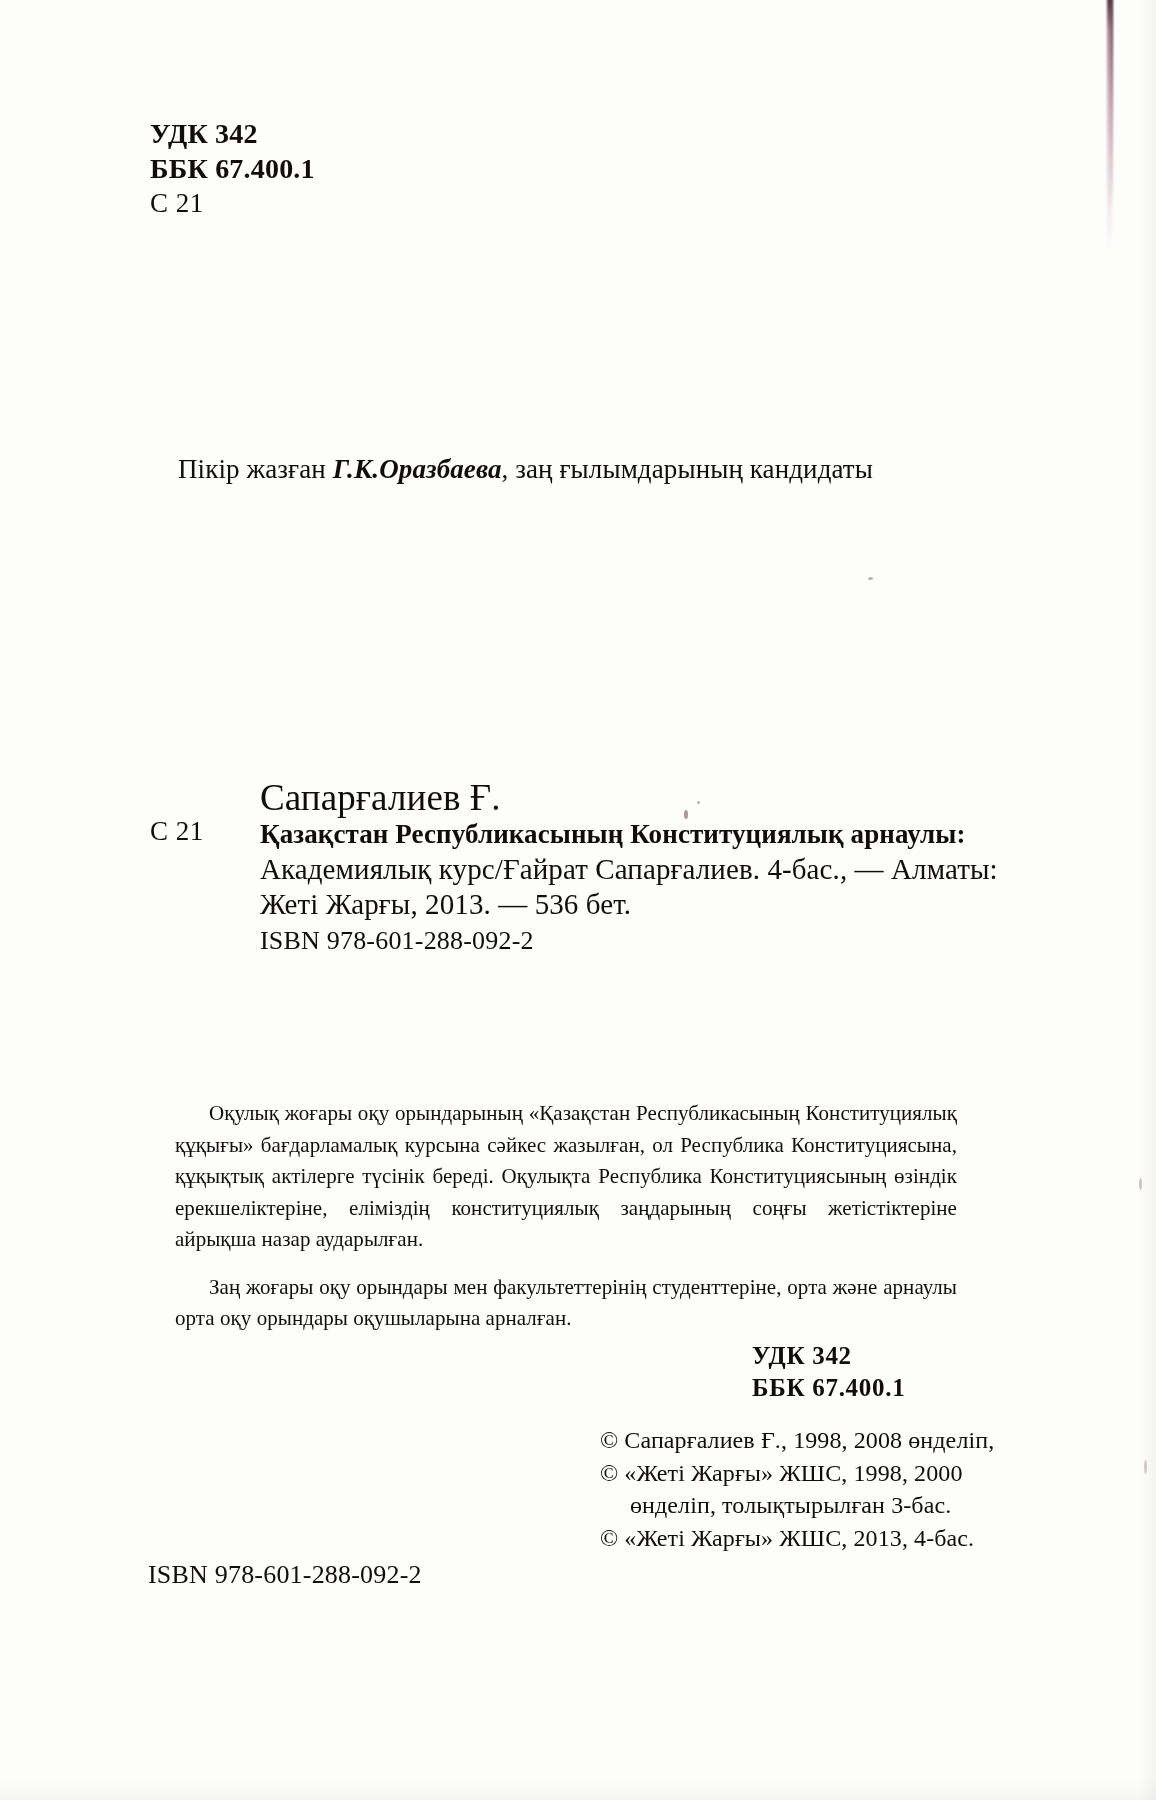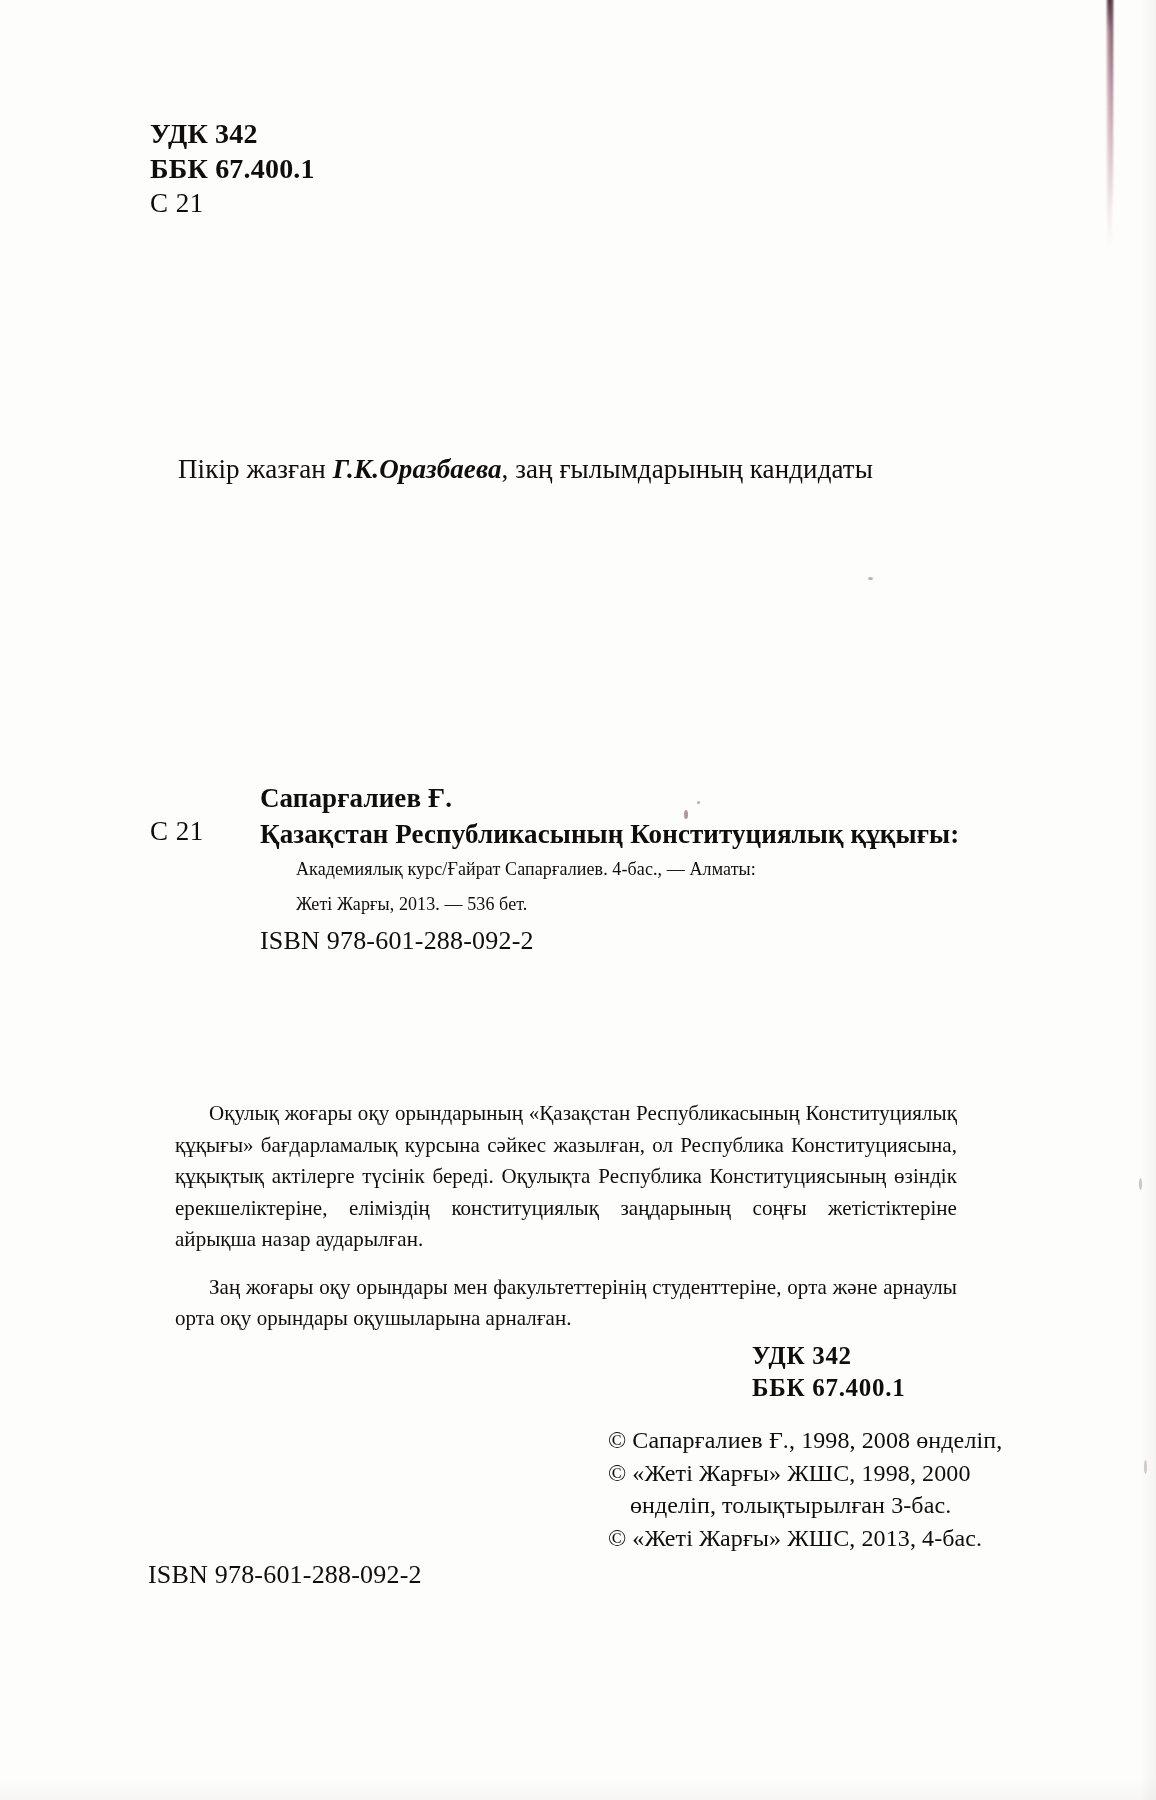--- a/index.html
+++ b/index.html
@@ -98,38 +98,37 @@
     position: absolute;
     left: 0px;
     top: 36px;
     font-size: 27px;
     letter-spacing: 0.5px;
   }
   .bib .body {
     margin-left: 110px;
   }
   .bib .author {
-    font-weight: bold;
-    font-size: 27px;
+    font-weight: normal;
+    font-size: 37px;
     line-height: 36px;
     letter-spacing: 0.1px;
   }
   .bib .title {
     font-weight: bold;
     font-size: 27px;
     line-height: 36px;
     letter-spacing: 0.1px;
     white-space: nowrap;
   }
   .bib .imprint {
-    font-size: 18px;
+    font-size: 29px;
     line-height: 35px;
     letter-spacing: 0.1px;
     white-space: nowrap;
-    margin-left: 36px;
   }
   .bib .isbn {
     font-size: 26px;
     line-height: 35px;
     letter-spacing: 0.2px;
     margin-top: 1px;
   }
 
   
   .annotation {
@@ -156,21 +155,21 @@
   }
 
   
   .copyright {
     left: 600px;
     top: 1424px;
     font-size: 24px;
     line-height: 32.5px;
     letter-spacing: 0.1px;
   }
-  .copyright .cline { white-space: nowrap; margin-left: 8px; }
+  .copyright .cline { white-space: nowrap; }
   .copyright .cont { padding-left: 30px; white-space: nowrap; }
   .copyright .mark { margin-right: 6px; }
 
   
   .isbn-bottom {
     left: 148px;
     top: 1560px;
     font-size: 26px;
     letter-spacing: 0.2px;
     white-space: nowrap;
@@ -196,21 +195,21 @@
     <div class="ln">ББК 67.400.1</div>
     <div class="ln c21">С 21</div>
   </div>
 
   <div class="blk reviewer"><span>Пікір жазған </span><i>Г.К.Оразбаева</i><span>, заң ғылымдарының кандидаты</span></div>
 
   <div class="blk bib">
     <div class="sigla">С 21</div>
     <div class="body">
       <div class="author">Сапарғалиев Ғ.</div>
-      <div class="title">Қазақстан Республикасының Конституциялық құқығы:</div>
+      <div class="title">Қазақстан Республикасының Конституциялық арнаулы:</div>
       <div class="imprint">Академиялық курс/Ғайрат Сапарғалиев. 4-бас., — Алматы:</div>
       <div class="imprint">Жеті Жарғы, 2013. — 536 бет.</div>
       <div class="isbn">ISBN 978-601-288-092-2</div>
     </div>
   </div>
 
   <div class="blk annotation">
     <p>Оқулық жоғары оқу орындарының «Қазақстан Республикасының Конституциялық құқығы» бағдарламалық курсына сәйкес жазылған, ол Республика Конституциясына, құқықтық актілерге түсінік береді. Оқулықта Республика Конституциясының өзіндік ерекшеліктеріне, еліміздің конституциялық заңдарының соңғы жетістіктеріне айрықша назар аударылған.</p>
     <p>Заң жоғары оқу орындары мен факультеттерінің студенттеріне, орта және арнаулы орта оқу орындары оқушыларына арналған.</p>
   </div>

